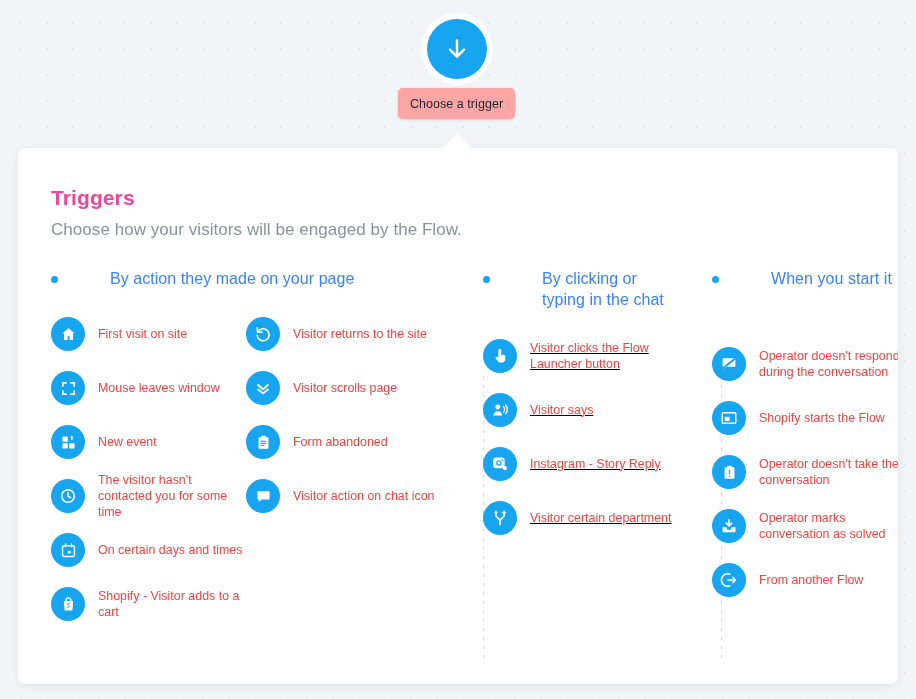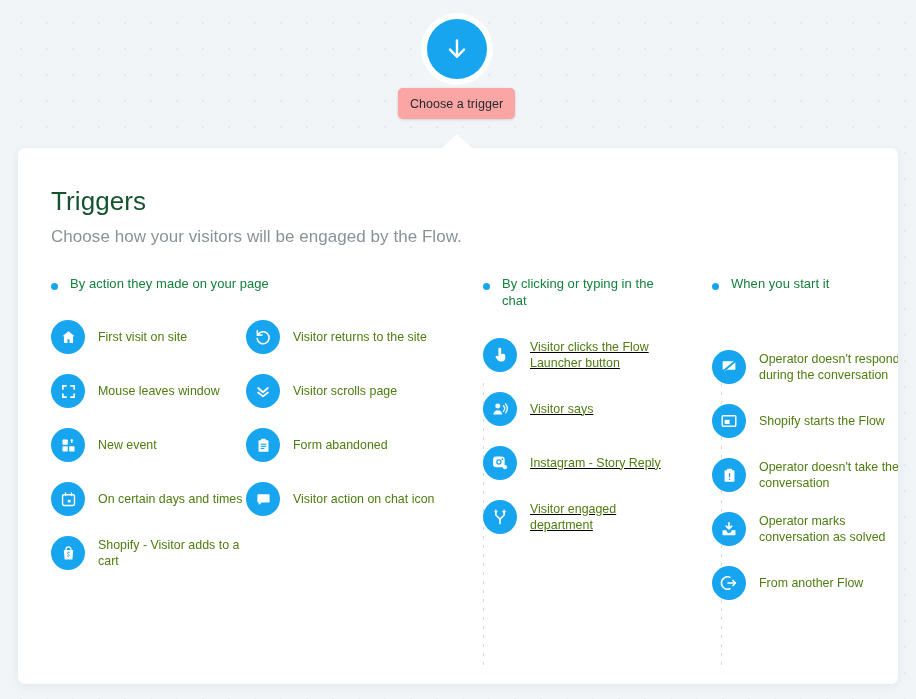--- a/index.html
+++ b/index.html
@@ -85,23 +85,23 @@
     border-radius: 7px;
     box-shadow: 0 2px 10px rgba(25,40,60,0.07);
     overflow: hidden;
   }
 
   .panel-inner {
     padding: 38px 0 0 33px;
   }
 
   .panel-title {
-    font-size: 26px;
-    color: #14532d;
-    font-weight: normal;
+    font-size: 21px;
+    color: #ec4899;
+    font-weight: bold;
     margin: 0 0 10px 0;
     letter-spacing: 0.1px;
   }
   .panel-sub {
     font-size: 17px;
     color: #8a9299;
     margin: 0 0 28px 0;
     letter-spacing: 0.05px;
   }
 
@@ -137,24 +137,25 @@
   .bullet {
     width: 7px;
     height: 7px;
     border-radius: 50%;
     background: #17a5f0;
     margin-top: 8px;
     margin-right: 12px;
     flex: none;
   }
   .group-title {
-    font-size: 13px;
-    color: #15803d;
+    font-size: 16px;
+    color: #3b82f6;
     line-height: 1.33;
     letter-spacing: 0.05px;
+    margin-left: 40px;
   }
 
   .items {
     margin-top: 18px;
     display: flex;
   }
   .subcol { width: 195px; }
   .subcol-2 { width: 200px; }
 
   .item {
@@ -170,21 +171,21 @@
     background: #17a5f0;
     flex: none;
     display: flex;
     align-items: center;
     justify-content: center;
     margin-right: 13px;
   }
   .item-icon svg { display: block; }
   .item-label {
     font-size: 12.4px;
-    color: #4d7c0f;
+    color: #ef4444;
     line-height: 1.29;
     letter-spacing: 0.02px;
   }
 
   .col-c .items { margin-top: 48px; }
   .col-b .items { margin-top: 18px; text-decoration: underline; }
 </style>
 </head>
 <body>
 
@@ -248,20 +249,29 @@
                 <svg width="17" height="17" viewBox="0 0 24 24" fill="#ffffff">
                   <rect x="3.5" y="3.5" width="7.5" height="7.5" rx="1"></rect>
                   <rect x="3.5" y="13" width="7.5" height="7.5" rx="1"></rect>
                   <rect x="13" y="13" width="7.5" height="7.5" rx="1"></rect>
                   <path d="M16.7 2.6l2.4 2.8h-1.5v3.2h-1.9V5.4h-1.5z"></path>
                 </svg>
               </span>
               <span class="item-label">New event</span>
             </div>
 
+            <div class="item">
+              <span class="item-icon">
+                <svg width="18" height="18" viewBox="0 0 24 24" fill="none" stroke="#ffffff" stroke-width="2" stroke-linecap="round">
+                  <circle cx="12" cy="12" r="8.4"></circle>
+                    <polyline points="12,7.2 12,12.3 15.6,14.2"></polyline>
+                </svg>
+              </span>
+              <span class="item-label">The visitor hasn't contacted you for some time</span>
+            </div>
 
             <div class="item">
               <span class="item-icon">
                 <svg width="17" height="17" viewBox="0 0 24 24" fill="none" stroke="#ffffff" stroke-width="2" stroke-linecap="round">
                   <rect x="3.6" y="5.2" width="16.8" height="15.2" rx="2"></rect>
                   <line x1="7.8" y1="2.8" x2="7.8" y2="6.4"></line>
                     <line x1="16.2" y1="2.8" x2="16.2" y2="6.4"></line>
                   <rect x="11" y="12.5" width="4" height="3.6" fill="#ffffff" stroke="none"></rect>
                 </svg>
               </span>
@@ -375,21 +385,21 @@
             <div class="item">
               <span class="item-icon">
                 <svg width="18" height="18" viewBox="0 0 24 24" fill="none" stroke="#ffffff" stroke-width="2.1" stroke-linecap="round" stroke-linejoin="round">
                   <path d="M12 21v-6.2"></path>
                   <path d="M12 14.8 6.5 9.3V5.4"></path>
                   <path d="M12 14.8l5.5-5.5V5.4"></path>
                   <path d="M17.5 2.2l.85 1.85 1.85.85-1.85.85-.85 1.85-.85-1.85L14.8 4.9l1.85-.85z" fill="#ffffff" stroke-width="0.6"></path>
                   <path d="M6.5 2.2l.7 1.5 1.5.7-1.5.7-.7 1.5-.7-1.5L4.3 4.4l1.5-.7z" fill="#ffffff" stroke-width="0.6"></path>
                 </svg>
               </span>
-              <span class="item-label">Visitor engaged department</span>
+              <span class="item-label">Visitor certain department</span>
             </div>
 
           </div>
         </div>
       </div>
 
       <div class="col col-c">
         <div class="group-head">
           <span class="bullet"></span>
           <span class="group-title">When you start it</span>

